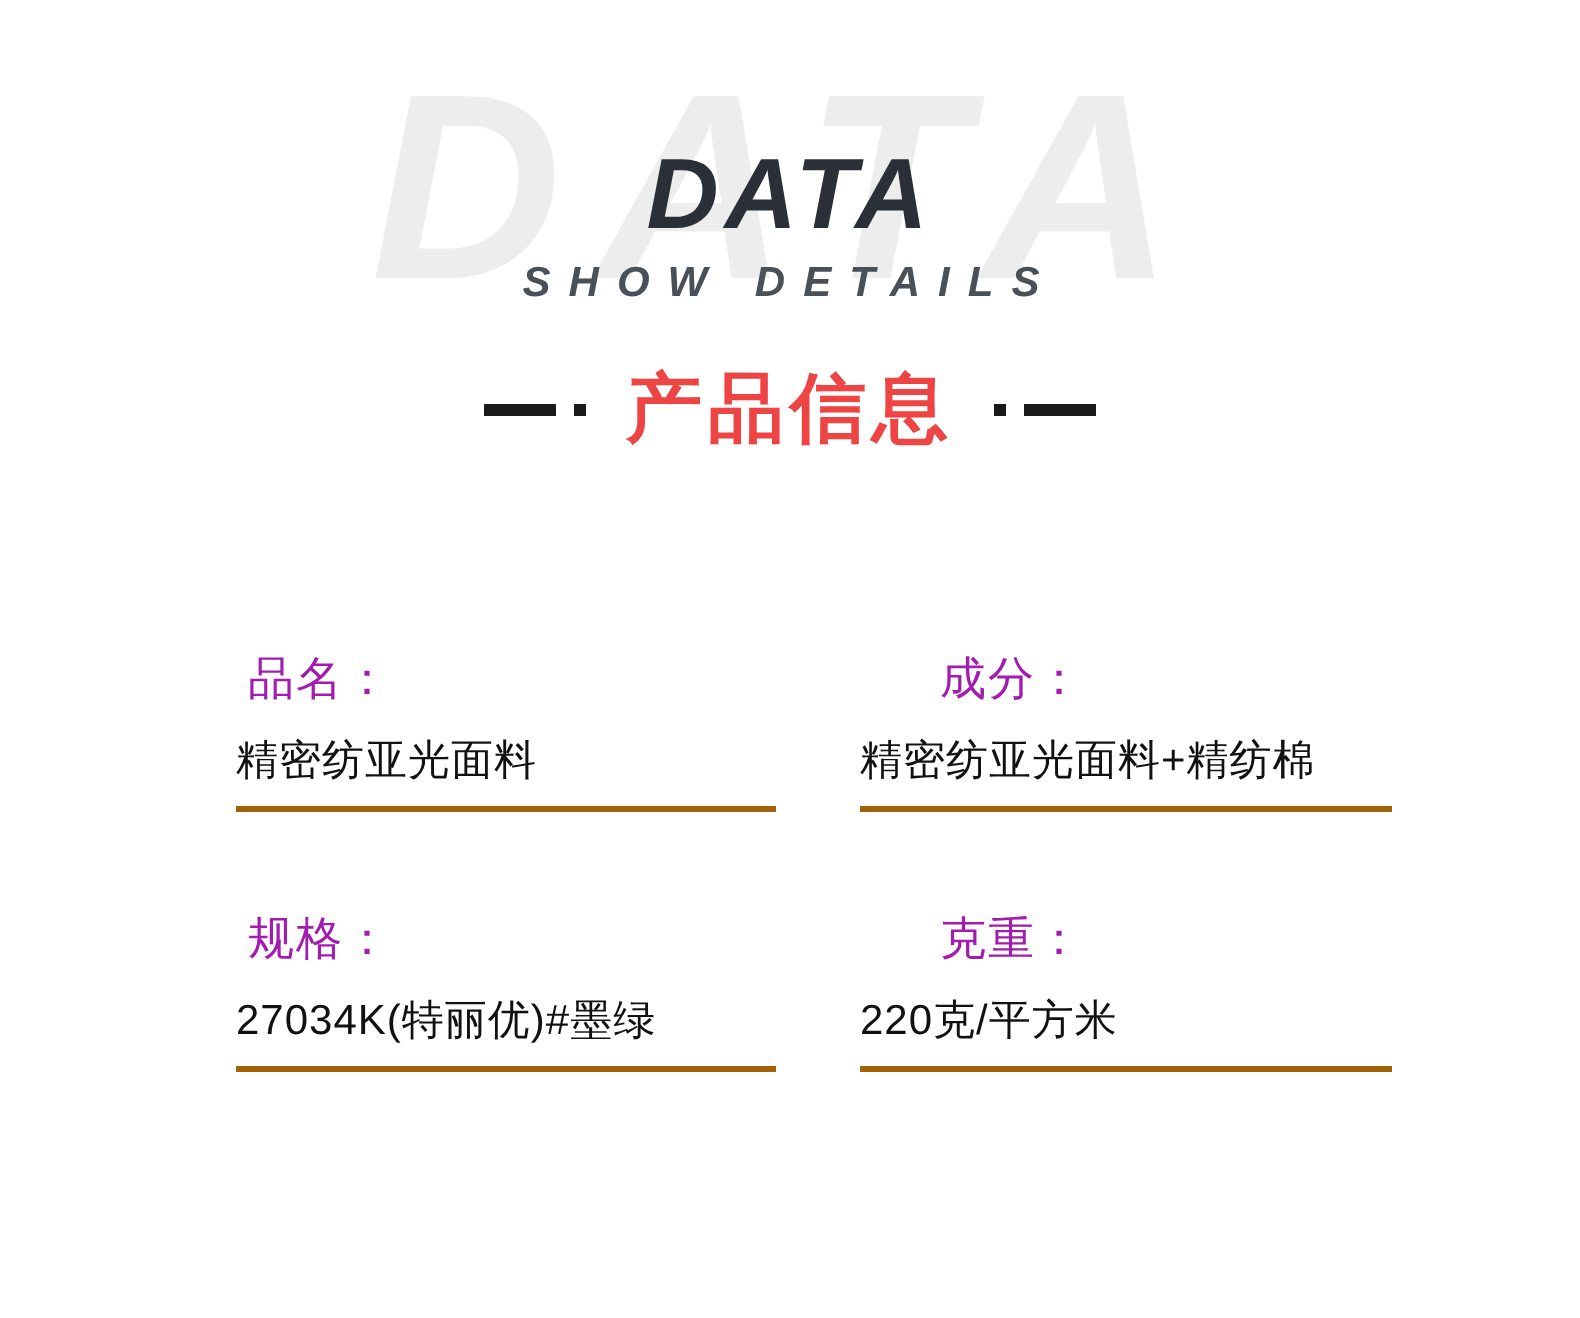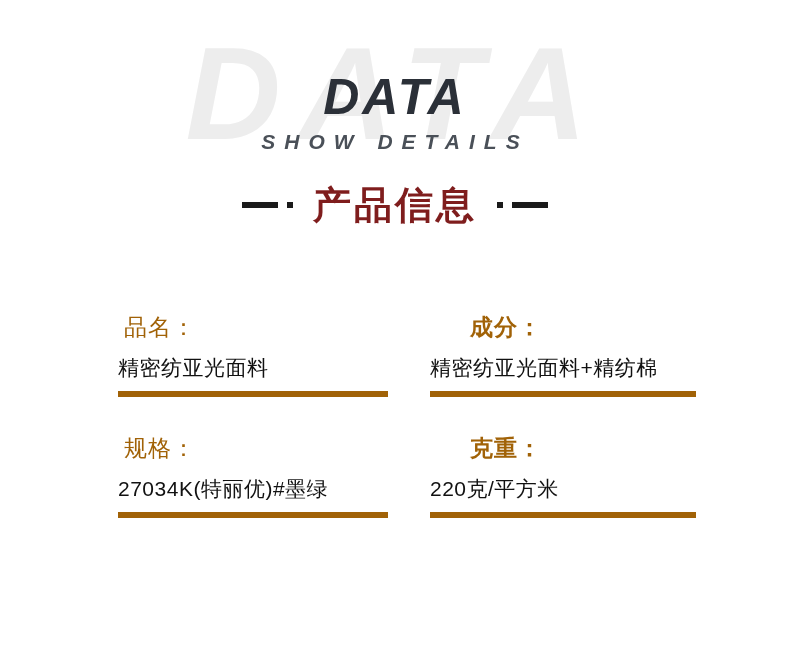--- a/index.html
+++ b/index.html
@@ -94,21 +94,21 @@
     height: 6px;
     background: #1a1a1a;
     margin-left: 9px;
   }
   .dash-dot.right { margin-left: 0; margin-right: 9px; }
   .section-title {
     font-family: "Liberation Sans", sans-serif;
     font-weight: bold;
     font-size: 38px;
     letter-spacing: 3px;
-    color: #7f1d1d;
+    color: #ef4444;
     margin: 0 20px;
     line-height: 1;
   }
 
   
   .specs {
     position: absolute;
     top: 312px;
     left: 96px;
     width: 600px;
@@ -121,34 +121,35 @@
     width: 50%;
     box-sizing: border-box;
     position: relative;
   }
   .spec-cell.left { padding-left: 22px; }
   .spec-cell.right { padding-left: 34px; }
   .spec-label {
     font-family: "Liberation Sans", sans-serif;
     font-size: 23px;
     font-weight: normal;
-    color: #a16207;
+    color: #a21caf;
     letter-spacing: 1px;
     margin-bottom: 11px;
     white-space: nowrap;
+    margin-top: 12px;
   }
   .spec-cell.left .spec-label { padding-left: 6px; }
-  .spec-cell.right .spec-label { padding-left: 40px; font-weight: bold; }
+  .spec-cell.right .spec-label { padding-left: 40px; }
   .spec-value {
     font-family: "Liberation Sans", sans-serif;
     font-size: 21px;
     color: #111111;
     letter-spacing: 0.5px;
     padding-bottom: 9px;
-    border-bottom: 6px solid #a16207;
+    border-bottom: 3px solid #a16207;
     white-space: nowrap;
   }
   .spec-cell.left .spec-value { margin-right: 8px; }
   .spec-row.spaced { margin-top: 36px; align-items: flex-end; }
 </style>
 </head>
 <body>
 
 <div class="page">
 

